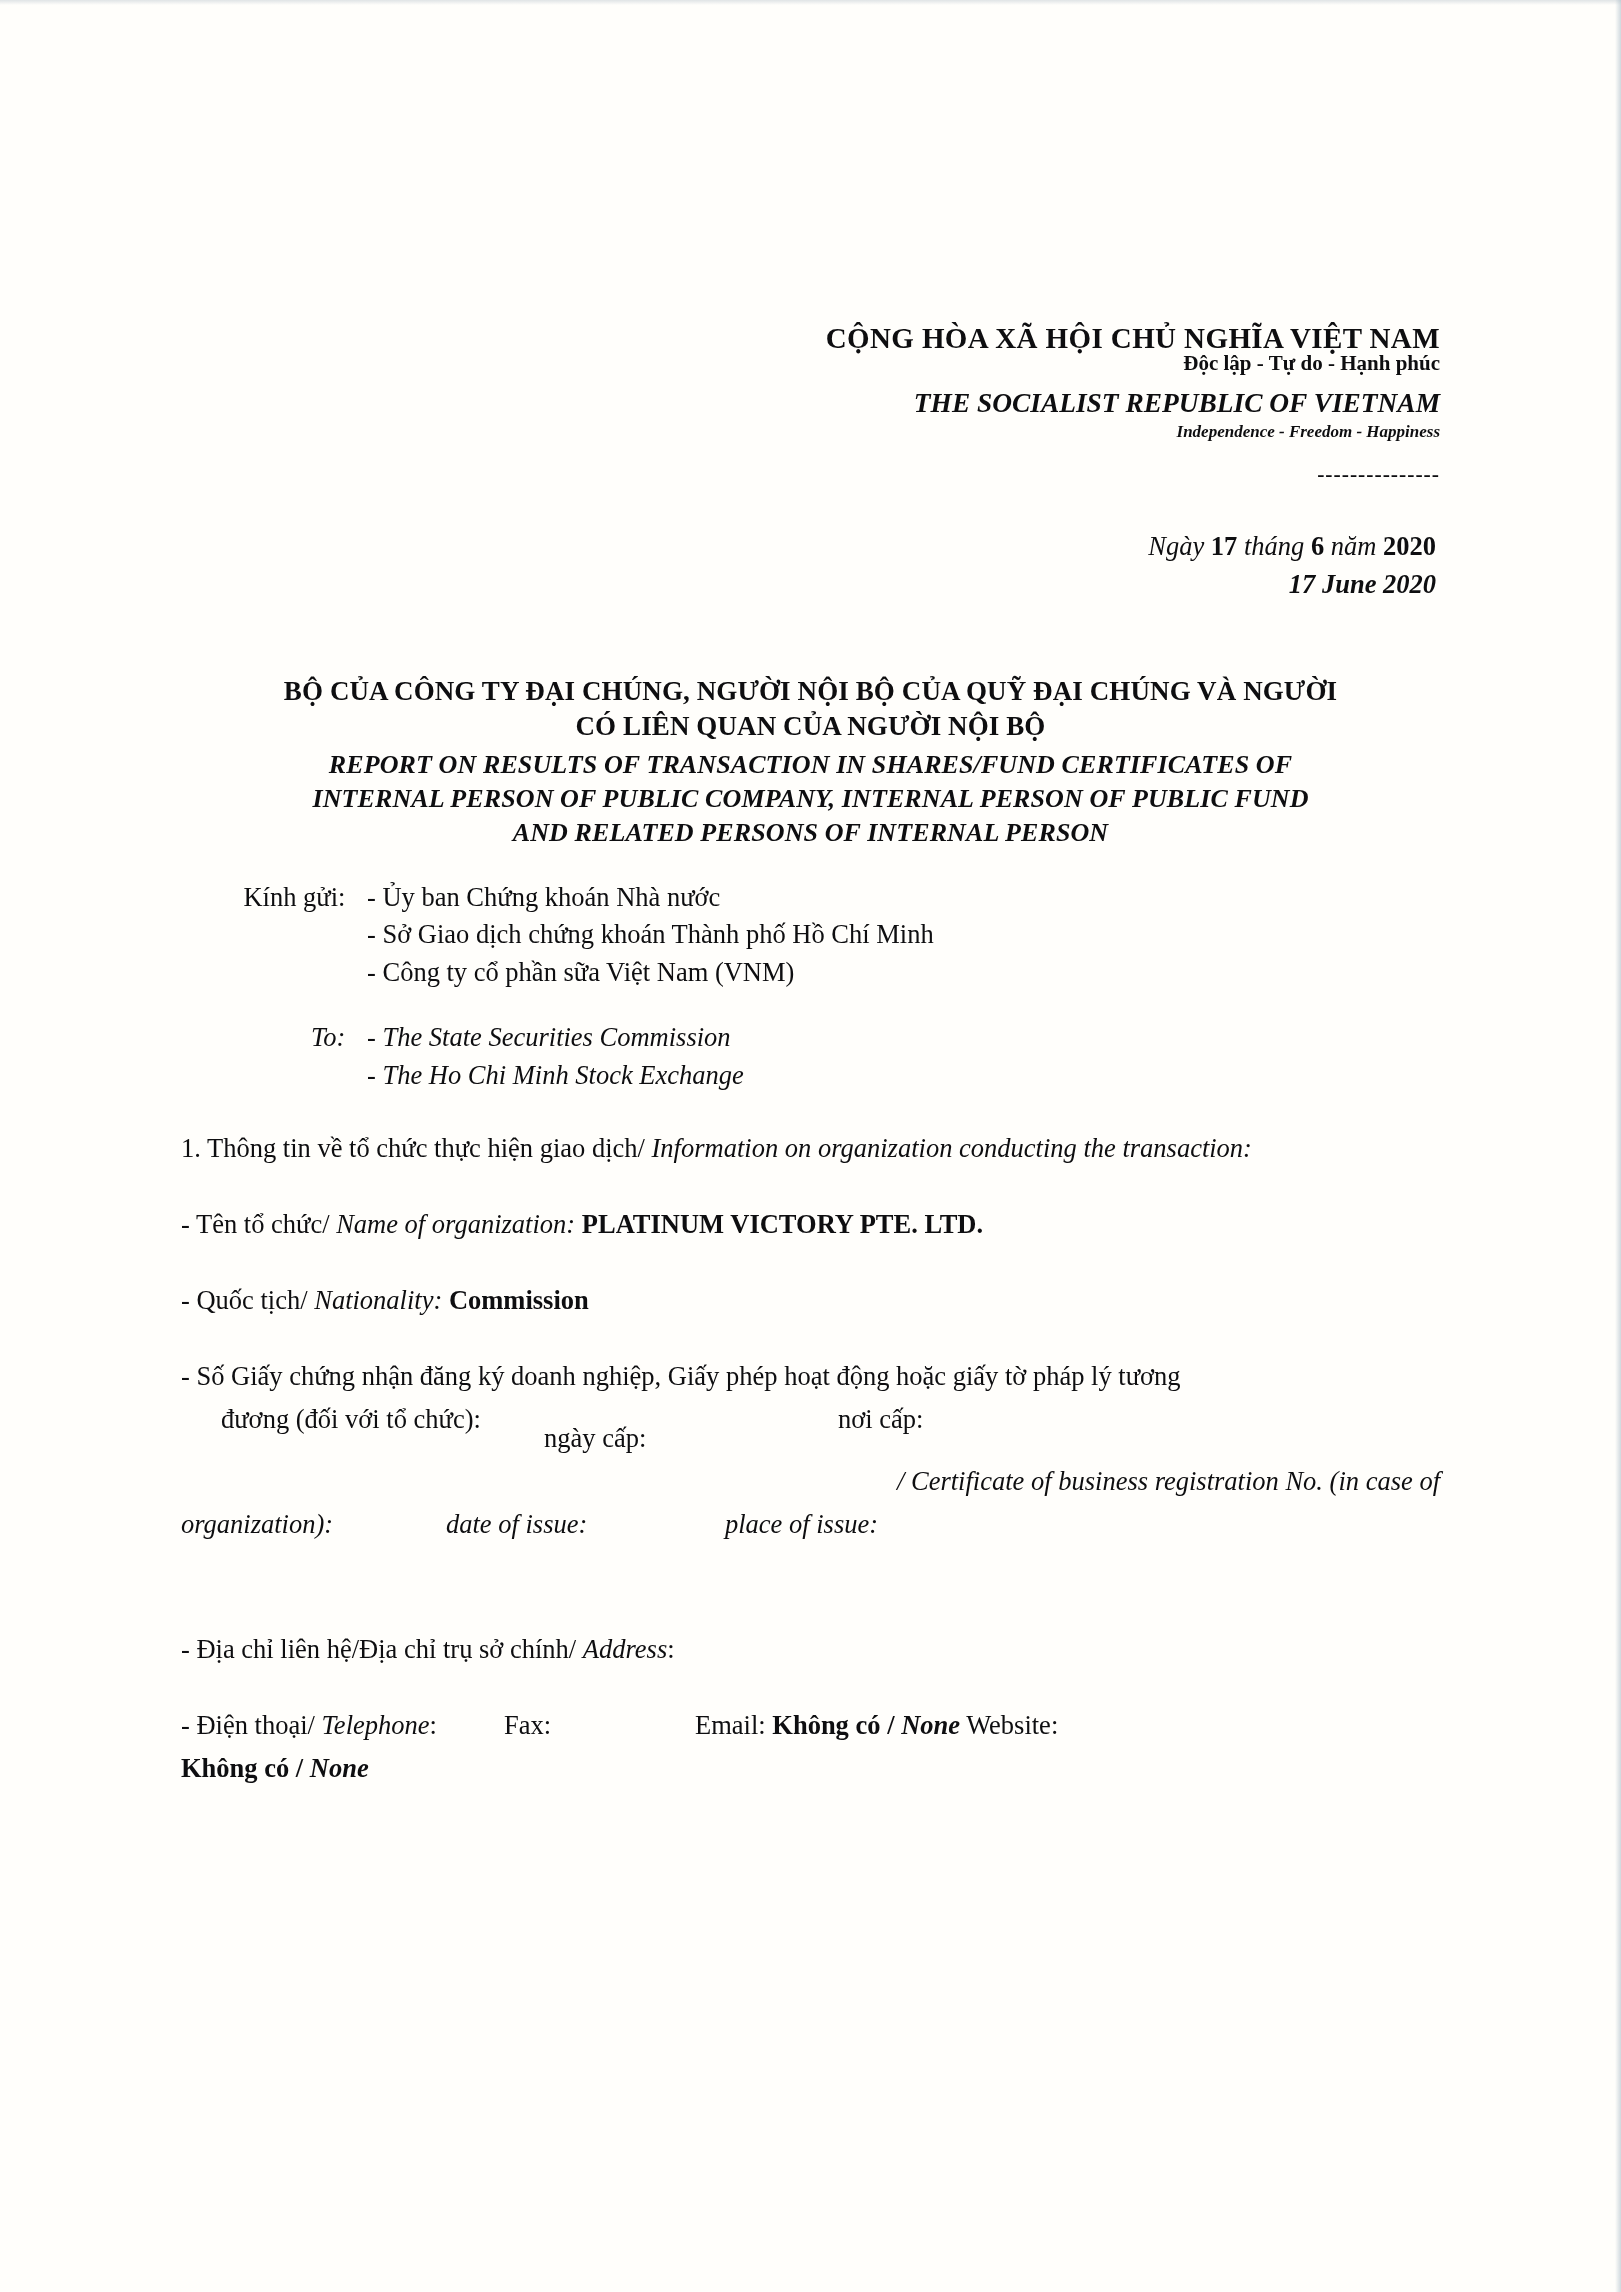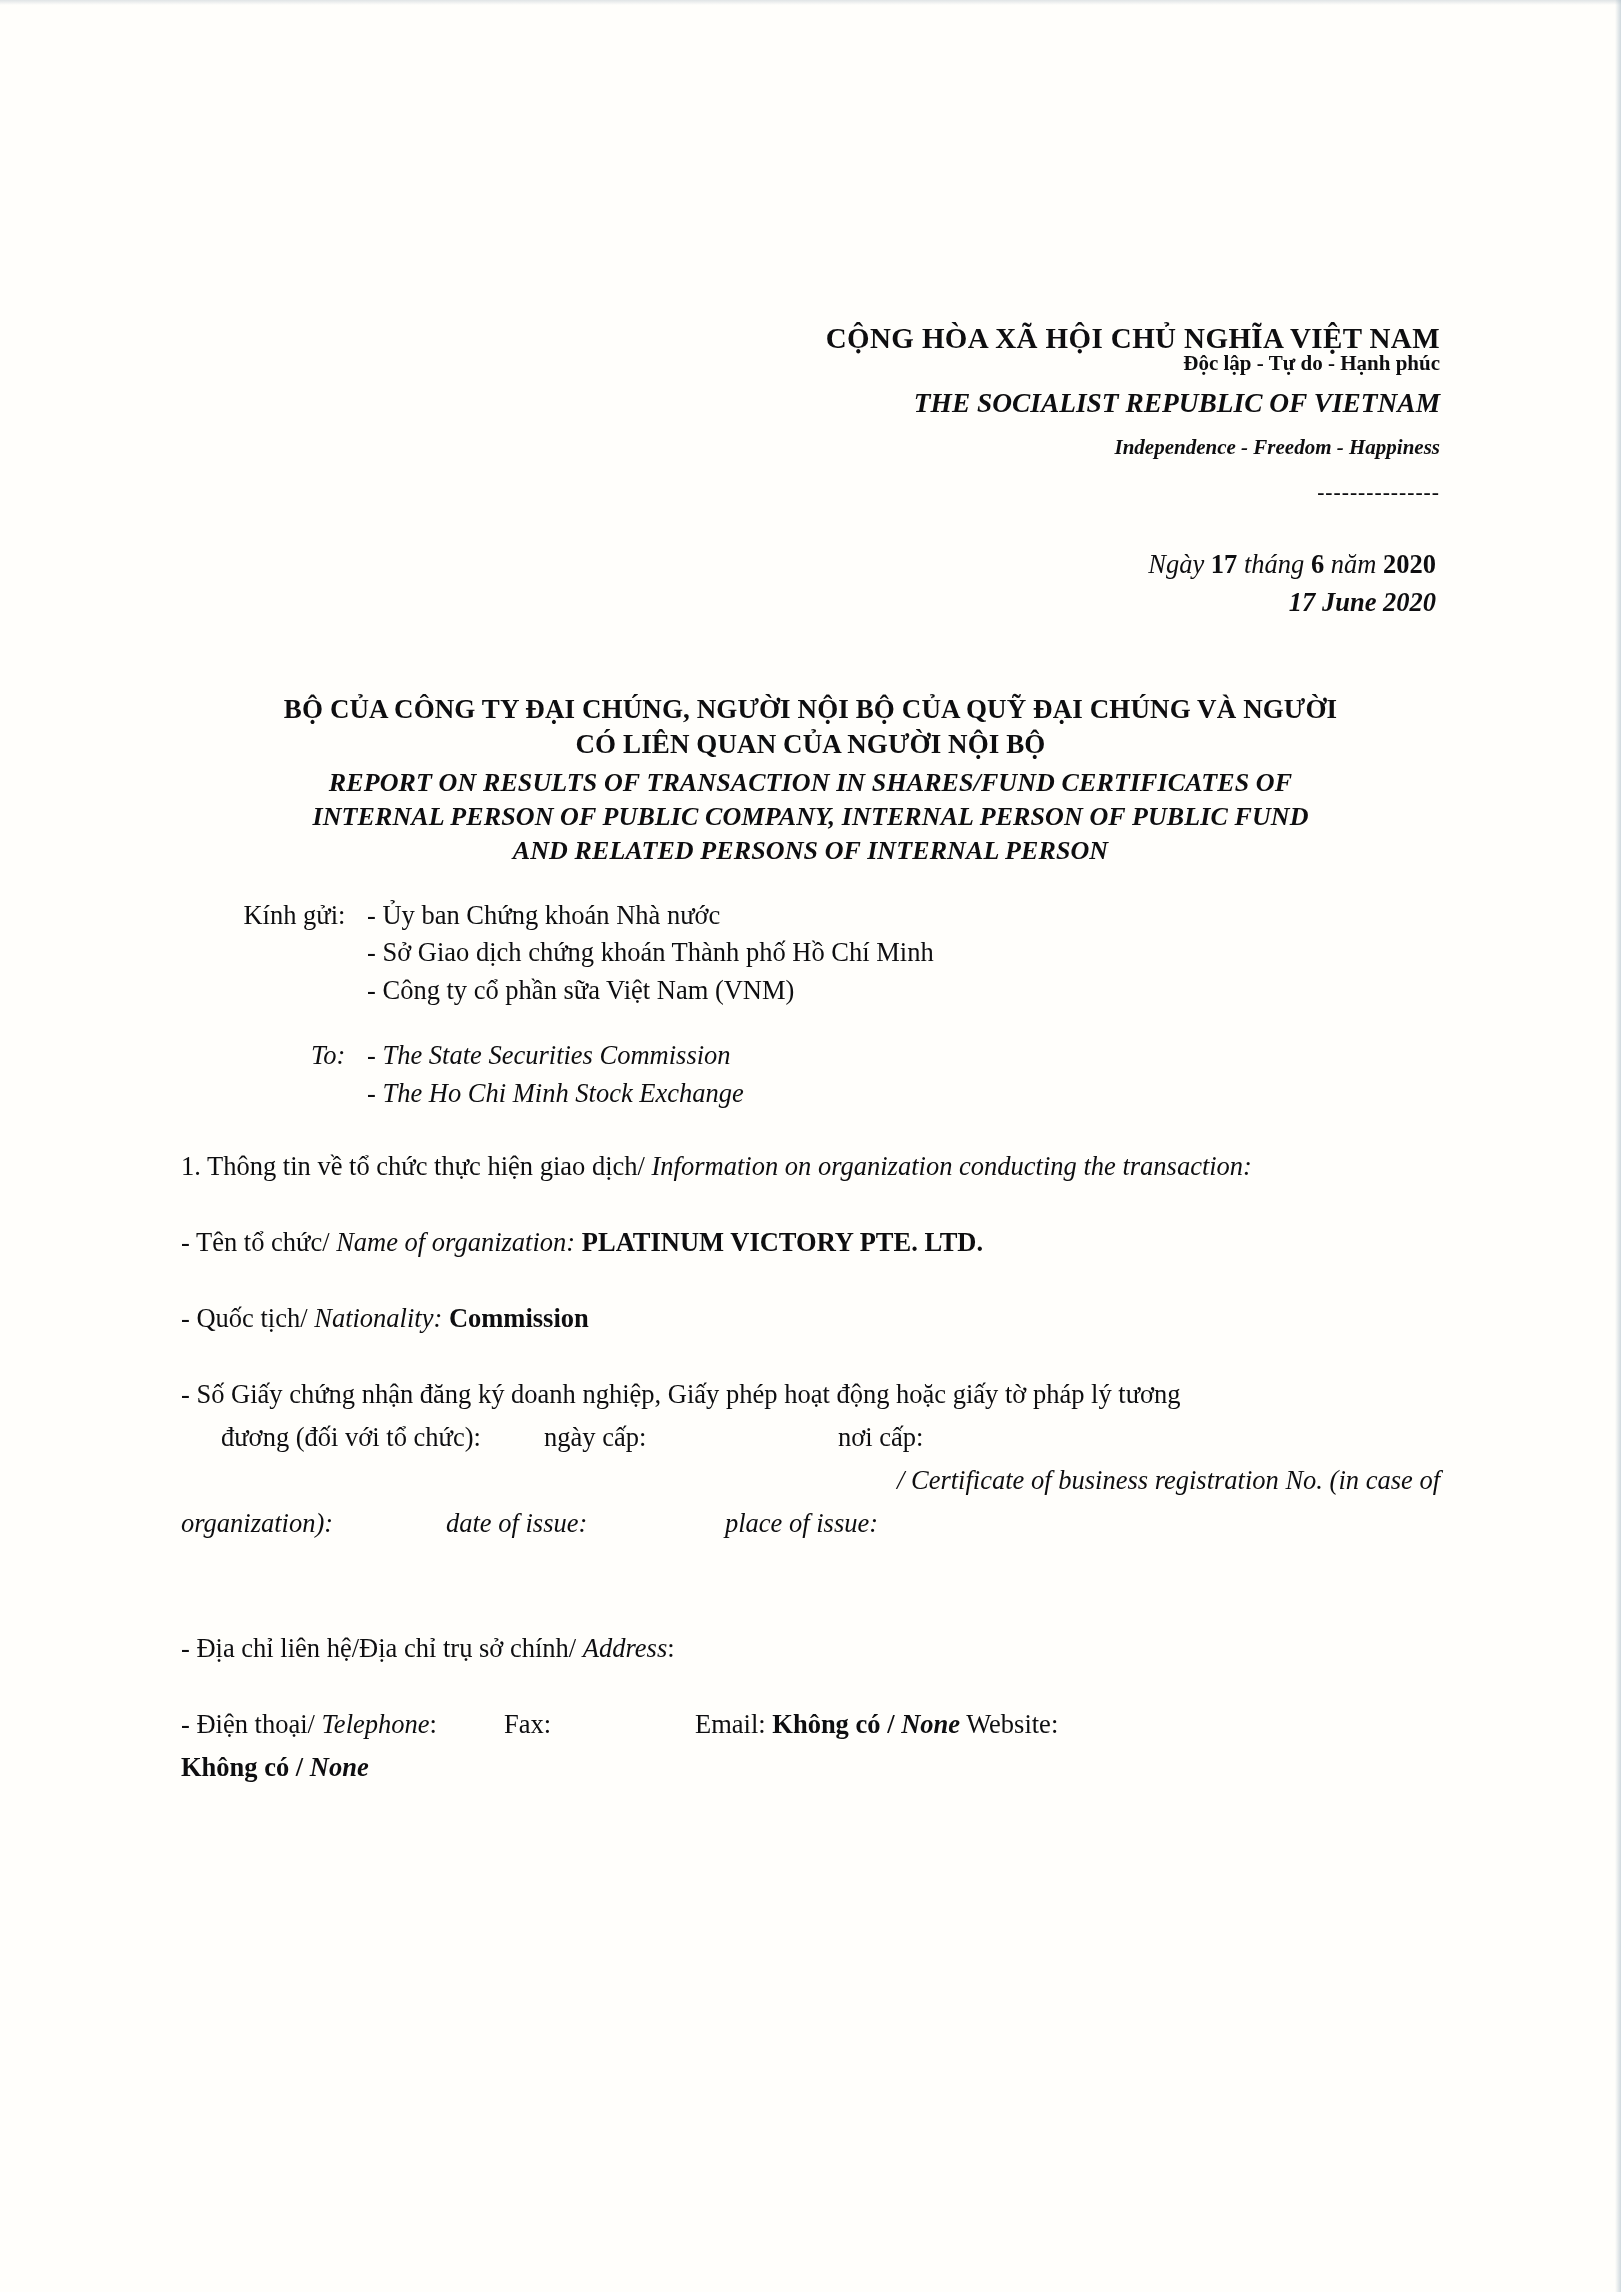--- a/index.html
+++ b/index.html
@@ -59,23 +59,23 @@
   .natl .l3 {
     font-weight: bold;
     font-style: italic;
     font-size: 27.4px;
     line-height: 1.0;
     margin-top: 15.7px;
   }
   .natl .l4 {
     font-weight: bold;
     font-style: italic;
-    font-size: 21px;
-    line-height: 1.0;
-    margin-top: 20px;
+    font-size: 17px;
+    line-height: 1.0;
+    margin-top: 6px;
   }
   .natl .rule {
     margin-top: 23.5px;
     font-size: 21.6px;
     font-weight: bold;
     letter-spacing: 1px;
     line-height: 1;
   }
 
   
@@ -139,21 +139,21 @@
   .p.noj { text-align: left; }
   .p i { font-style: italic; }
   .p b { font-weight: bold; }
   .p .bi { font-weight: bold; font-style: italic; }
 
   .cert-line2 {
     display: flex;
     line-height: 1.62;
   }
   .cert-line2 .c1 { width: 323px; flex: none; margin-left: 40px; }
-  .cert-line2 .c2 { width: 294px; flex: none; }
+  .cert-line2 .c2 { width: 294px; flex: none; margin-top: 19px; }
   .cert-line2 .c3 { flex: 1; }
 
   .cert-line3 { text-align: right; line-height: 1.62; font-style: italic; }
   .cert-line4 {
     display: flex;
     line-height: 1.62;
     font-style: italic;
   }
   .cert-line4 .c1 { width: 265px; flex: none; }
   .cert-line4 .c2 { width: 279px; flex: none; }

